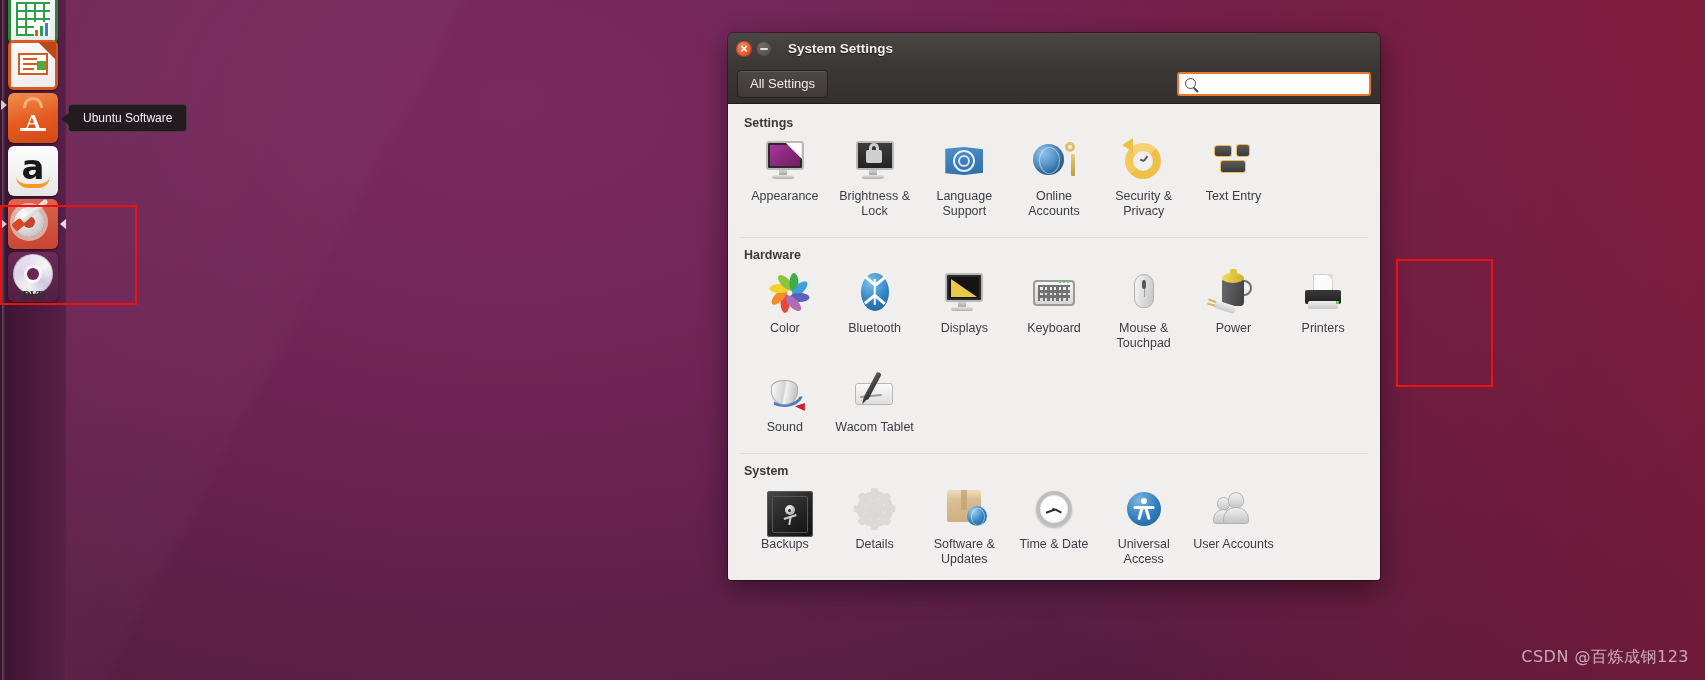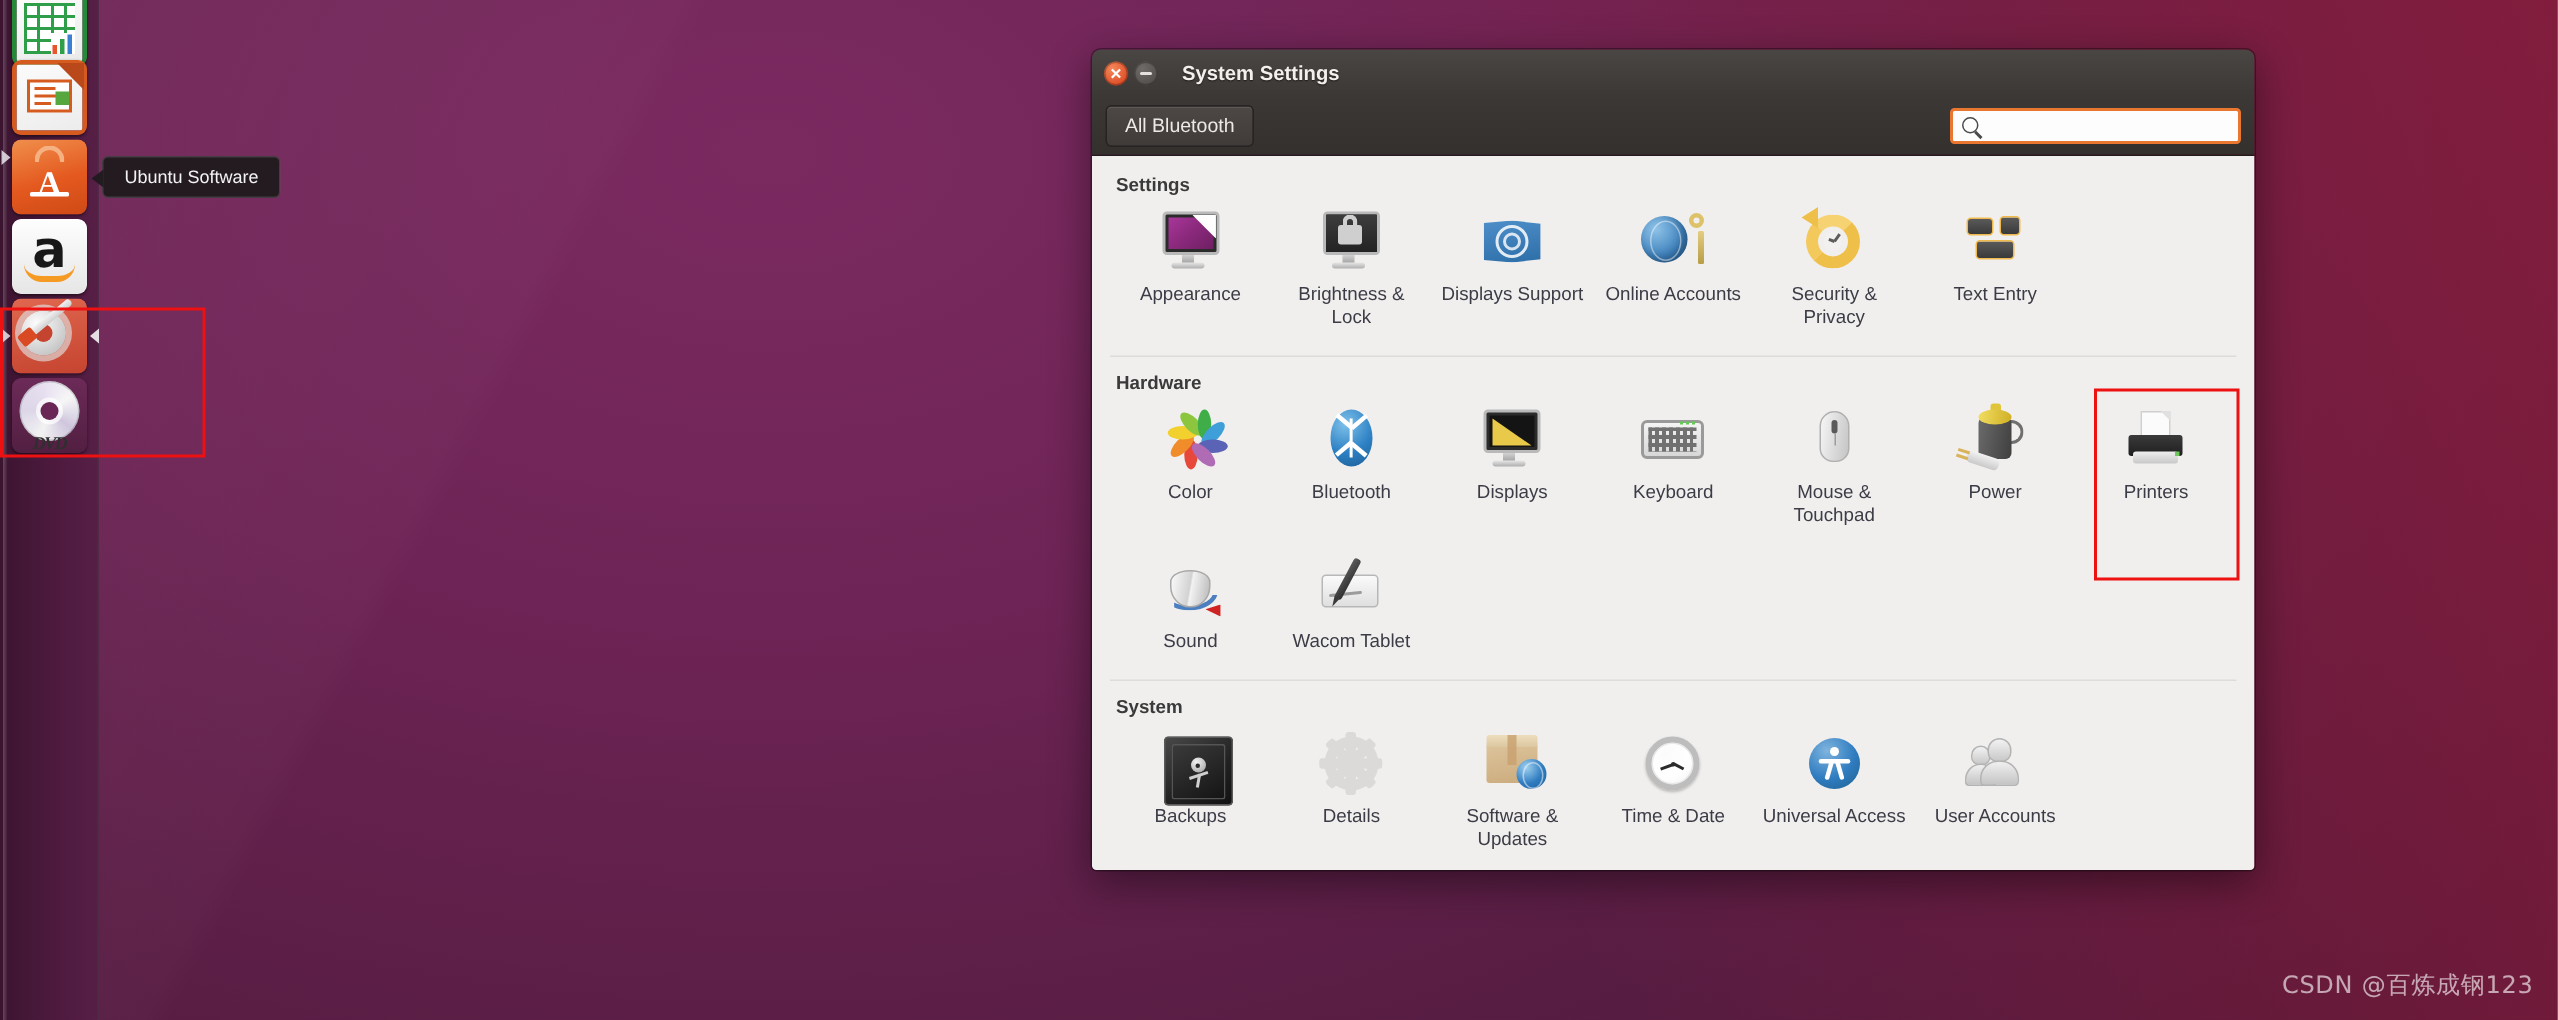--- a/index.html
+++ b/index.html
@@ -114,21 +114,21 @@
     border-right:8px solid rgba(30,26,28,0.93);
   }
 
   
   .redbox { position:absolute; border:2px solid #ee1111; z-index: 40; pointer-events:none; }
   .redbox-launcher { left:0px; top:205px; width:137px; height:100px; }
   .redbox-network { left:1396px; top:259px; width:97px; height:128px; }
 
   
   .window {
-    position:absolute; left:728px; top:33px; width:775px; height:547px;
+    position:absolute; left:728px; top:33px; width:652px; height:547px;
     border-radius: 6px 6px 3px 3px;
     box-shadow: 0 8px 28px rgba(0,0,0,0.45), 0 0 0 1px rgba(0,0,0,0.35);
     overflow: hidden;
     z-index: 10;
   }
   .titlebar {
     height: 31px;
     background: linear-gradient(to bottom, #4a4644 0%, #3c3836 100%);
     display:flex; align-items:center; padding-left:8px;
     position:relative;
@@ -442,21 +442,21 @@
 
 <div class="window">
 
   <div class="titlebar">
     <div class="wbtn wbtn-close"></div>
     <div class="wbtn wbtn-min"></div>
     <div class="wtitle">System Settings</div>
   </div>
 
   <div class="toolbar">
-    <div class="allsettings-btn">All Bluetooth</div>
+    <div class="allsettings-btn">All Settings</div>
     <div class="searchbox">
       <div class="mag"></div>
       <input type="text" value="" placeholder="" style="">
     </div>
   </div>
 
   <div class="content">
 
     <div class="group-title">Settings</div>
     <div class="grid">
@@ -485,21 +485,21 @@
         </div>
         <div class="tlabel">Brightness &amp; Lock</div>
       </div>
 
       <div class="tile">
         <div class="ticon">
           <div class="flag">
               <div class="un"></div>
             </div>
         </div>
-        <div class="tlabel">Displays Support</div>
+        <div class="tlabel">Language Support</div>
       </div>
 
       <div class="tile">
         <div class="ticon">
           <div class="globe"></div>
             <div class="key"></div>
         </div>
         <div class="tlabel">Online Accounts</div>
       </div>
 

